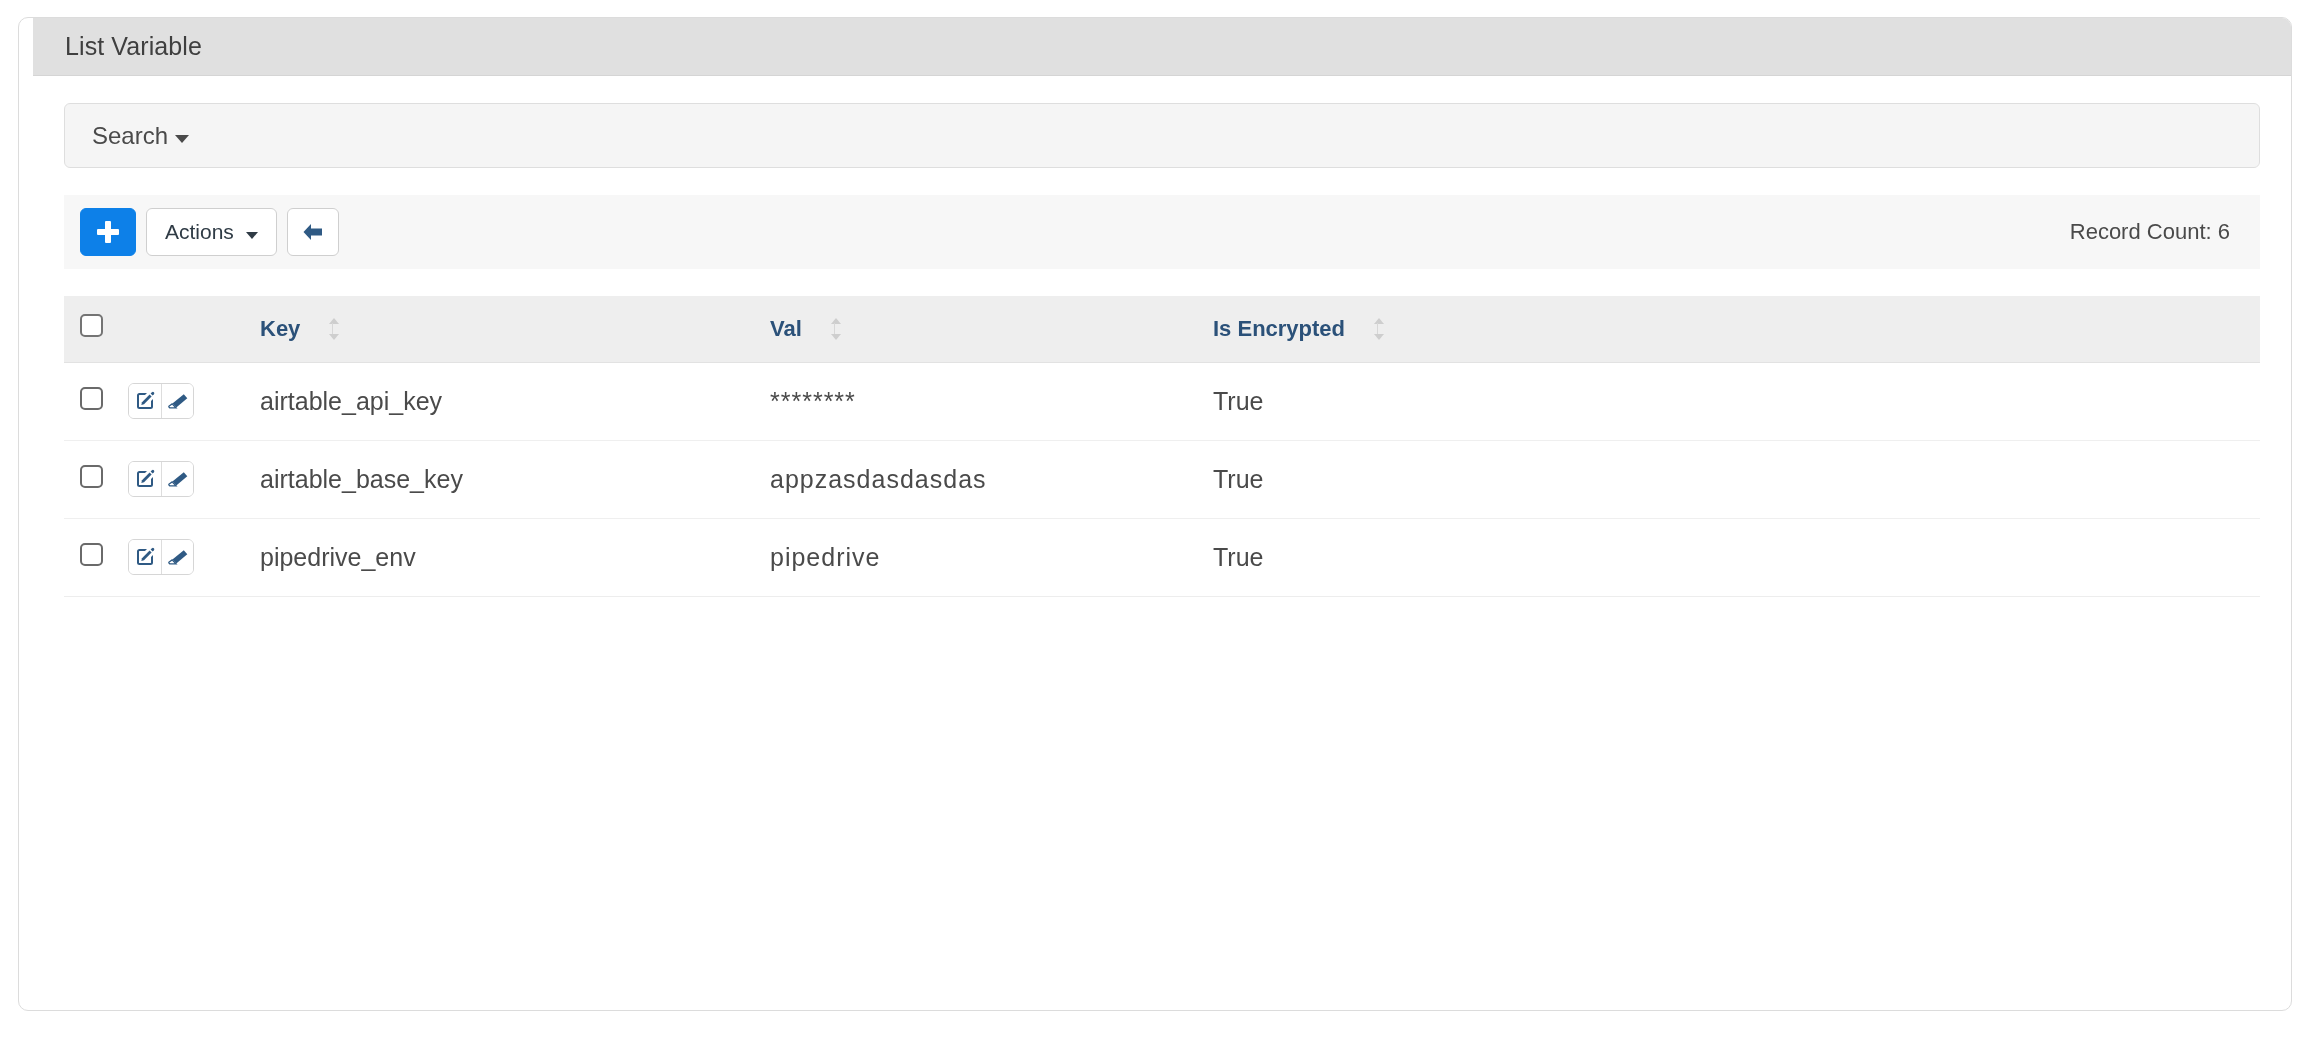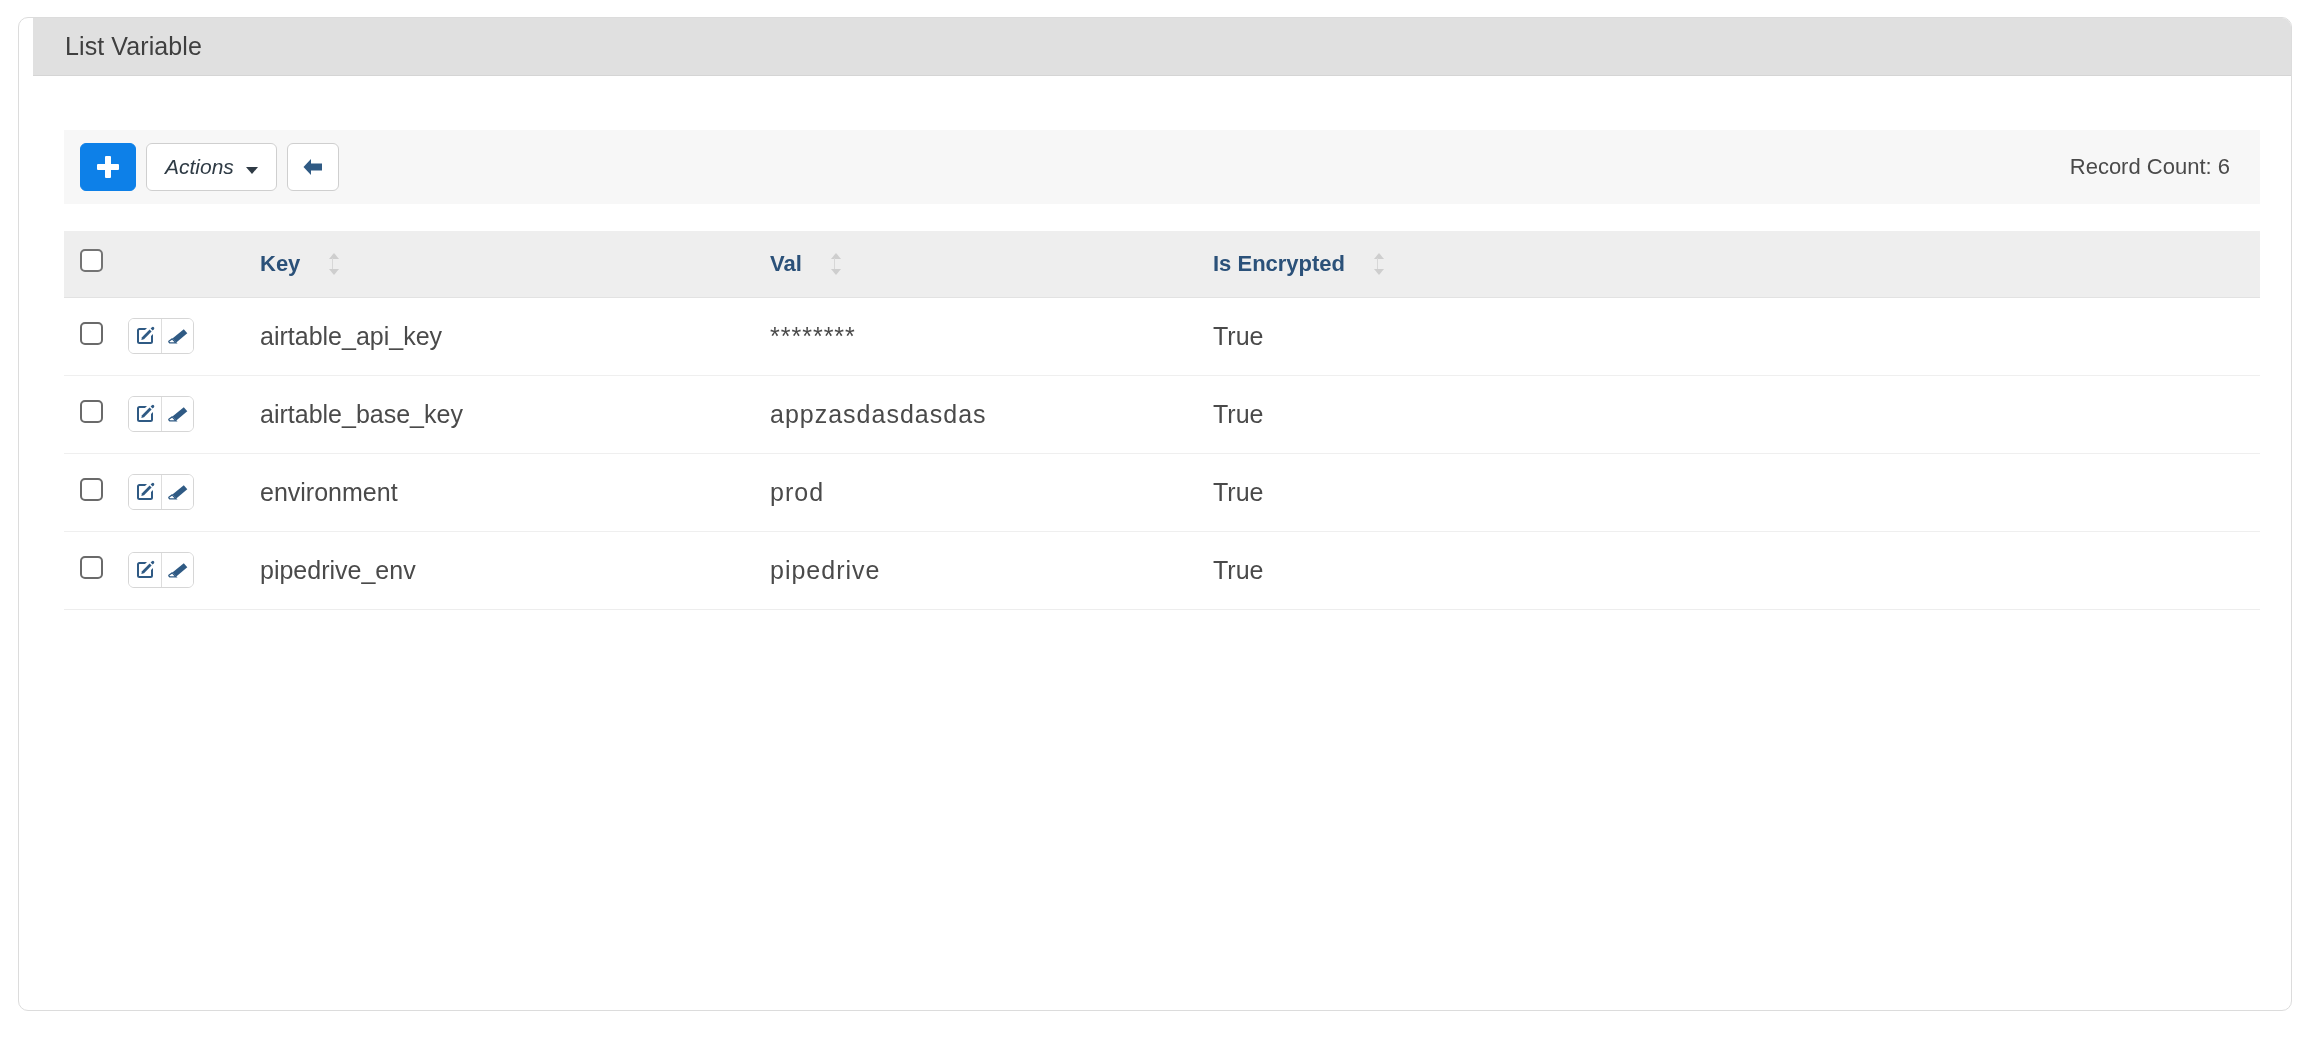--- a/index.html
+++ b/index.html
@@ -105,21 +105,21 @@
   .btn-primary .plus::before,
   .btn-primary .plus::after {
     content: "";
     position: absolute;
     background: #ffffff;
     border-radius: 1px;
   }
   .btn-primary .plus::before { left: 8px; top: 0; width: 6px; height: 22px; }
   .btn-primary .plus::after  { top: 8px; left: 0; height: 6px; width: 22px; }
 
-  .btn-actions { gap: 8px; font-style: italic; }
+  .btn-actions { gap: 8px; }
   .btn-actions .caret-down {
     border-top-color: #2f3b45;
     border-left-width: 6px; border-right-width: 6px; border-top-width: 7px;
     margin-left: 4px;
   }
   .btn-back { width: 52px; padding: 0; }
 
   .record-count {
     margin-left: auto;
     font-size: 22px;
@@ -223,20 +223,26 @@
 <body>
 
 <div class="card">
 
   <div class="card-header">
     <span class="card-title">List Variable</span>
   </div>
 
   <div class="card-body">
 
+    <div class="search-panel">
+      <span class="search-toggle">
+        <span>Search</span>
+        <i class="caret-down"></i>
+      </span>
+    </div>
 
     <div class="toolbar">
       <div class="btn-group">
 
         <button class="btn btn-primary">
           <span class="plus"></span>
         </button>
 
         <button class="btn btn-actions">
           <span>Actions</span>
@@ -350,41 +356,20 @@
                       <path d="M16.6 3.6 L18.6 5.6 L19.9 4.3 A1.4 1.4 0 0 0 17.9 2.3 Z" fill="#2f5a84"></path>
                     </svg>
                   </span>
                   <span class="act-btn">
                     <svg width="22" height="22" viewBox="0 0 22 22">
                       <path d="M16.8 4.3 L5.4 13.6 L9.3 17.6 L20.3 8.2 Z" fill="#2f5a84"></path>
                       <path d="M5.1 13.9 L9.0 17.9 L3.4 17.9 A1.6 1.6 0 0 1 1.8 16.3 Z" fill="#ffffff" stroke="#2f5a84" stroke-width="1.3"></path>
                     </svg>
                   </span>
                 </span></td>
-              <td class="cell-pad">environment</td>
-              <td class="cell-pad mono-stars">prod</td>
-              <td class="cell-pad">True</td>
-            </tr>
-            <tr>
-              <td><span class="cb"></span></td>
-              <td><span class="act-group">
-                  <span class="act-btn">
-                    <svg width="22" height="22" viewBox="0 0 22 22">
-                      <path d="M3 5.5 A2.5 2.5 0 0 1 5.5 3 L13 3 L11 5 L5.5 5 A0.5 0.5 0 0 0 5 5.5 L5 16.5 A0.5 0.5 0 0 0 5.5 17 L16.5 17 A0.5 0.5 0 0 0 17 16.5 L17 11 L19 9 L19 16.5 A2.5 2.5 0 0 1 16.5 19 L5.5 19 A2.5 2.5 0 0 1 3 16.5 Z" fill="#2f5a84"></path>
-                      <path d="M8 12.2 L15.6 4.6 L17.6 6.6 L10 14.2 L7.3 14.9 Z" fill="#2f5a84"></path>
-                      <path d="M16.6 3.6 L18.6 5.6 L19.9 4.3 A1.4 1.4 0 0 0 17.9 2.3 Z" fill="#2f5a84"></path>
-                    </svg>
-                  </span>
-                  <span class="act-btn">
-                    <svg width="22" height="22" viewBox="0 0 22 22">
-                      <path d="M16.8 4.3 L5.4 13.6 L9.3 17.6 L20.3 8.2 Z" fill="#2f5a84"></path>
-                      <path d="M5.1 13.9 L9.0 17.9 L3.4 17.9 A1.6 1.6 0 0 1 1.8 16.3 Z" fill="#ffffff" stroke="#2f5a84" stroke-width="1.3"></path>
-                    </svg>
-                  </span>
-                </span></td>
               <td class="cell-pad">pipedrive_env</td>
               <td class="cell-pad mono-stars">pipedrive</td>
               <td class="cell-pad">True</td>
             </tr>
           </tbody>
       </table>
     </div>
 
   </div>
 </div>

